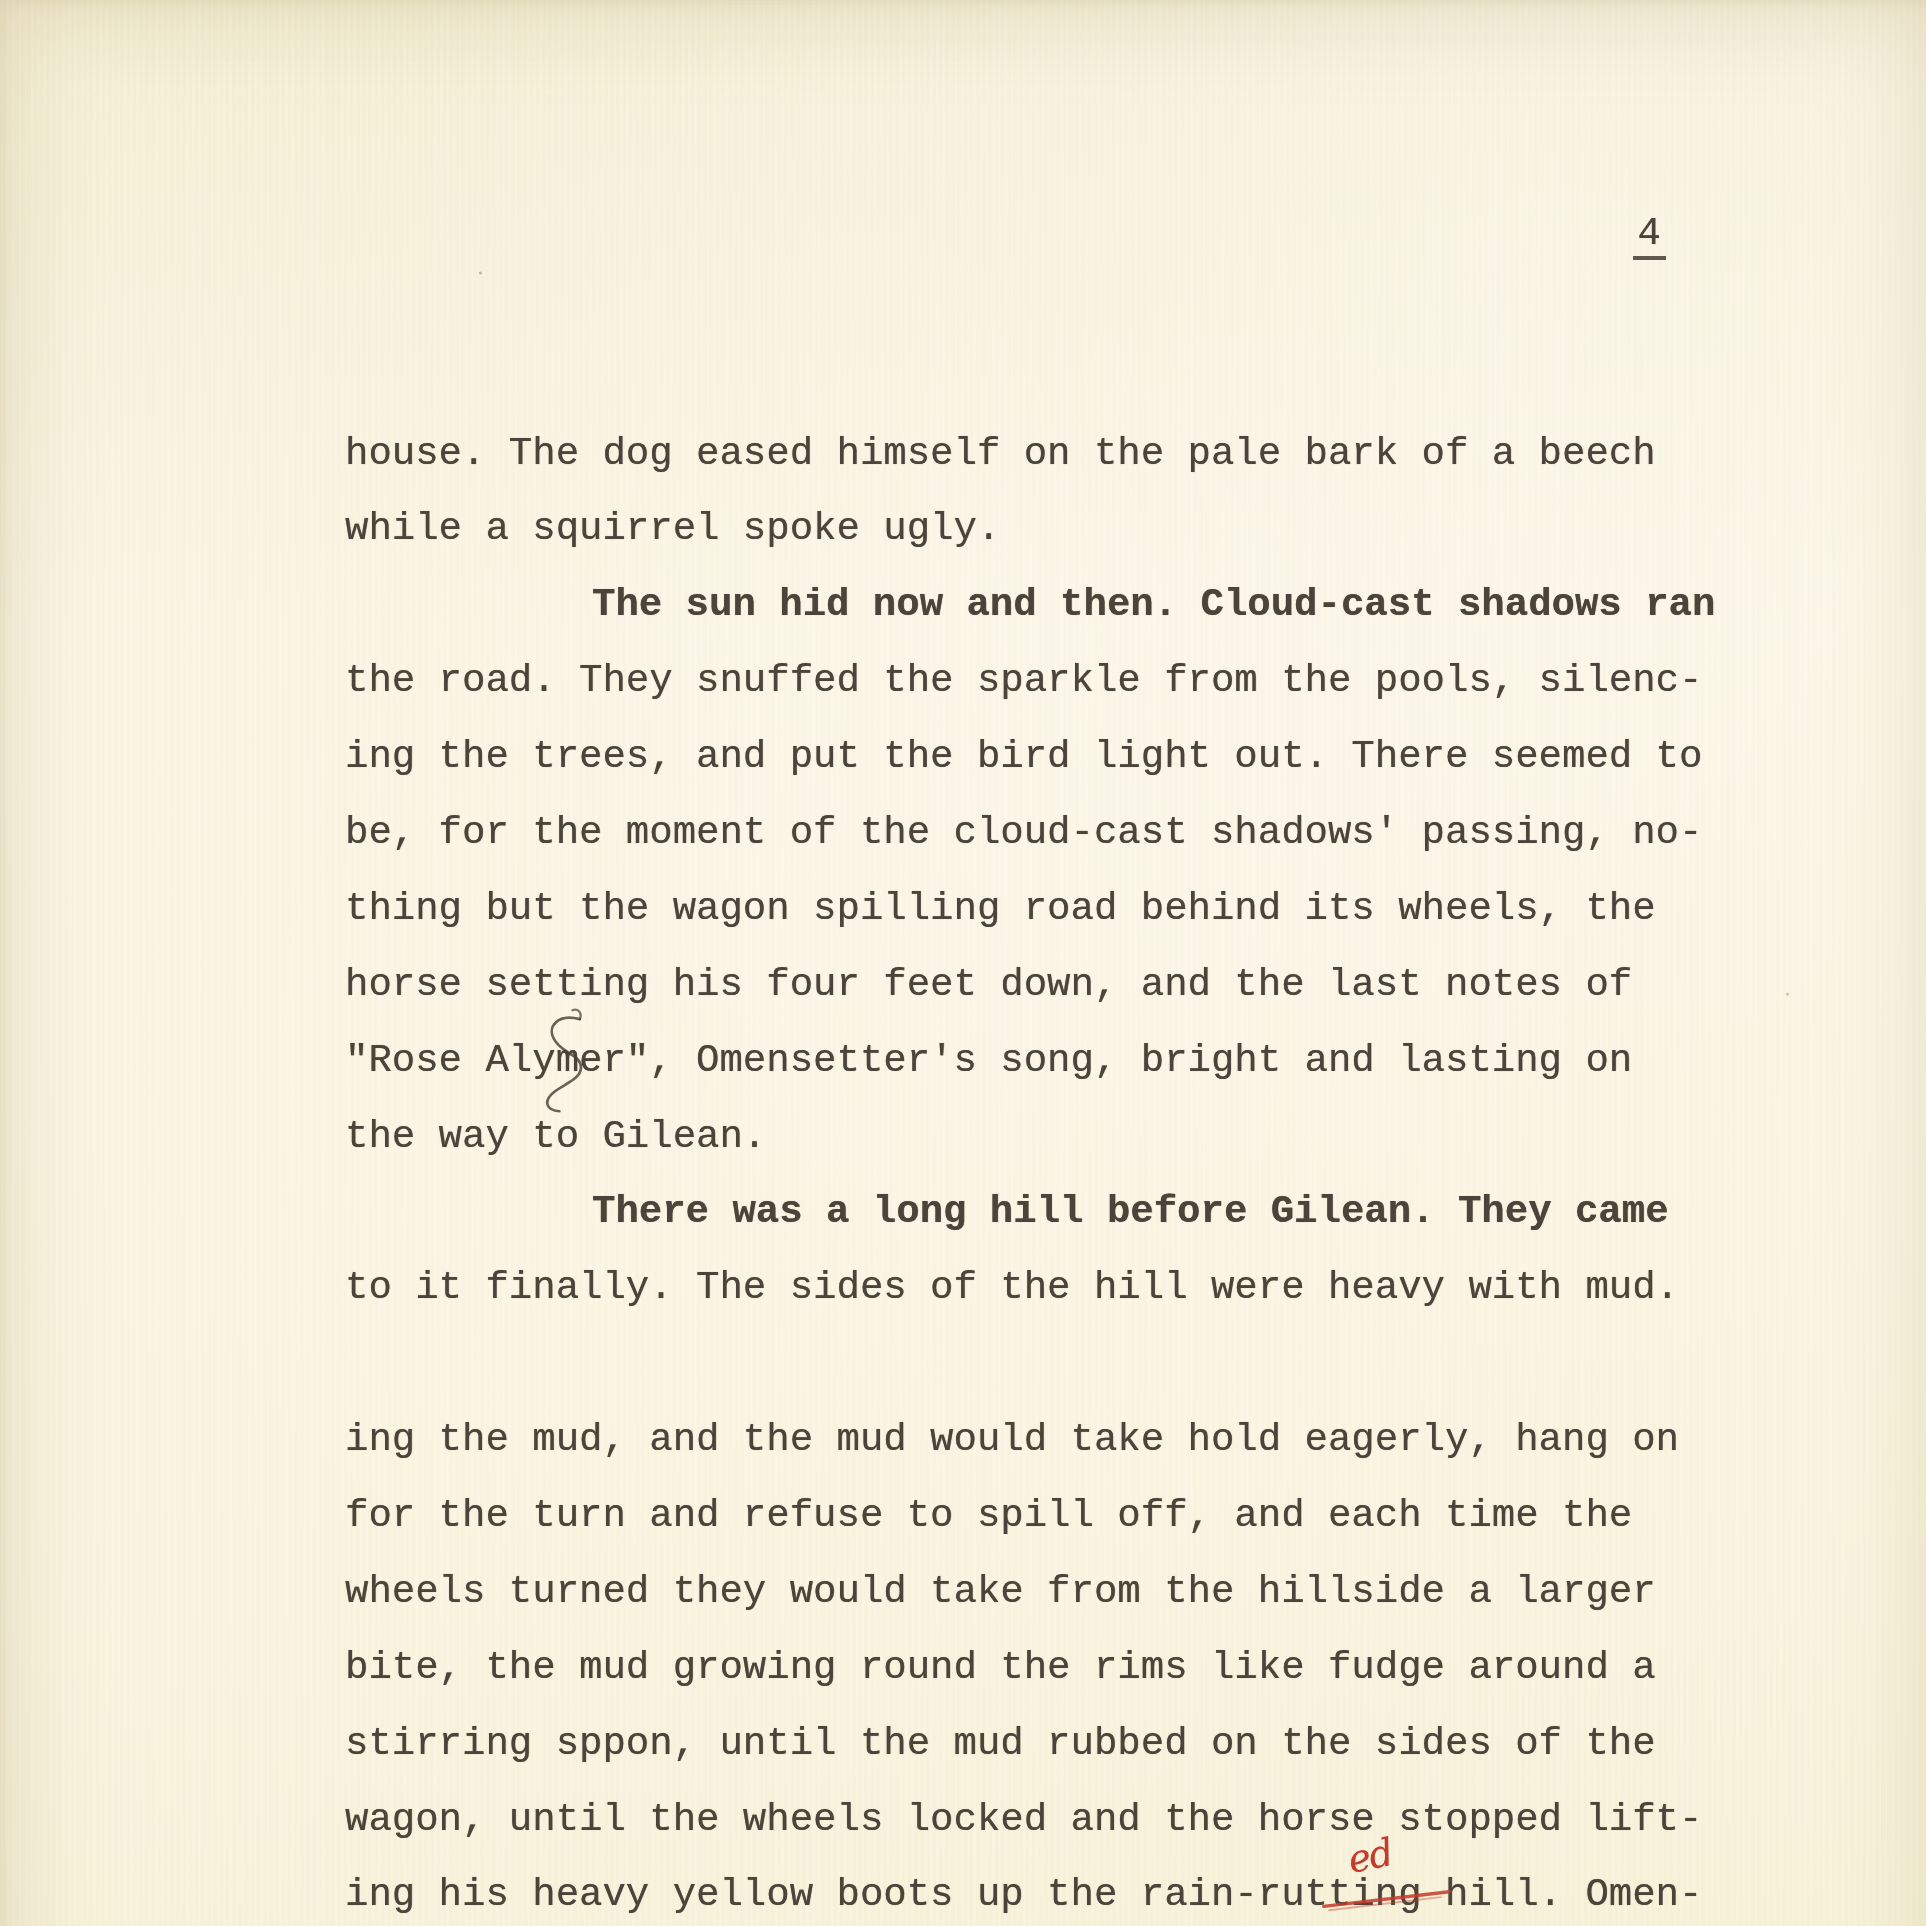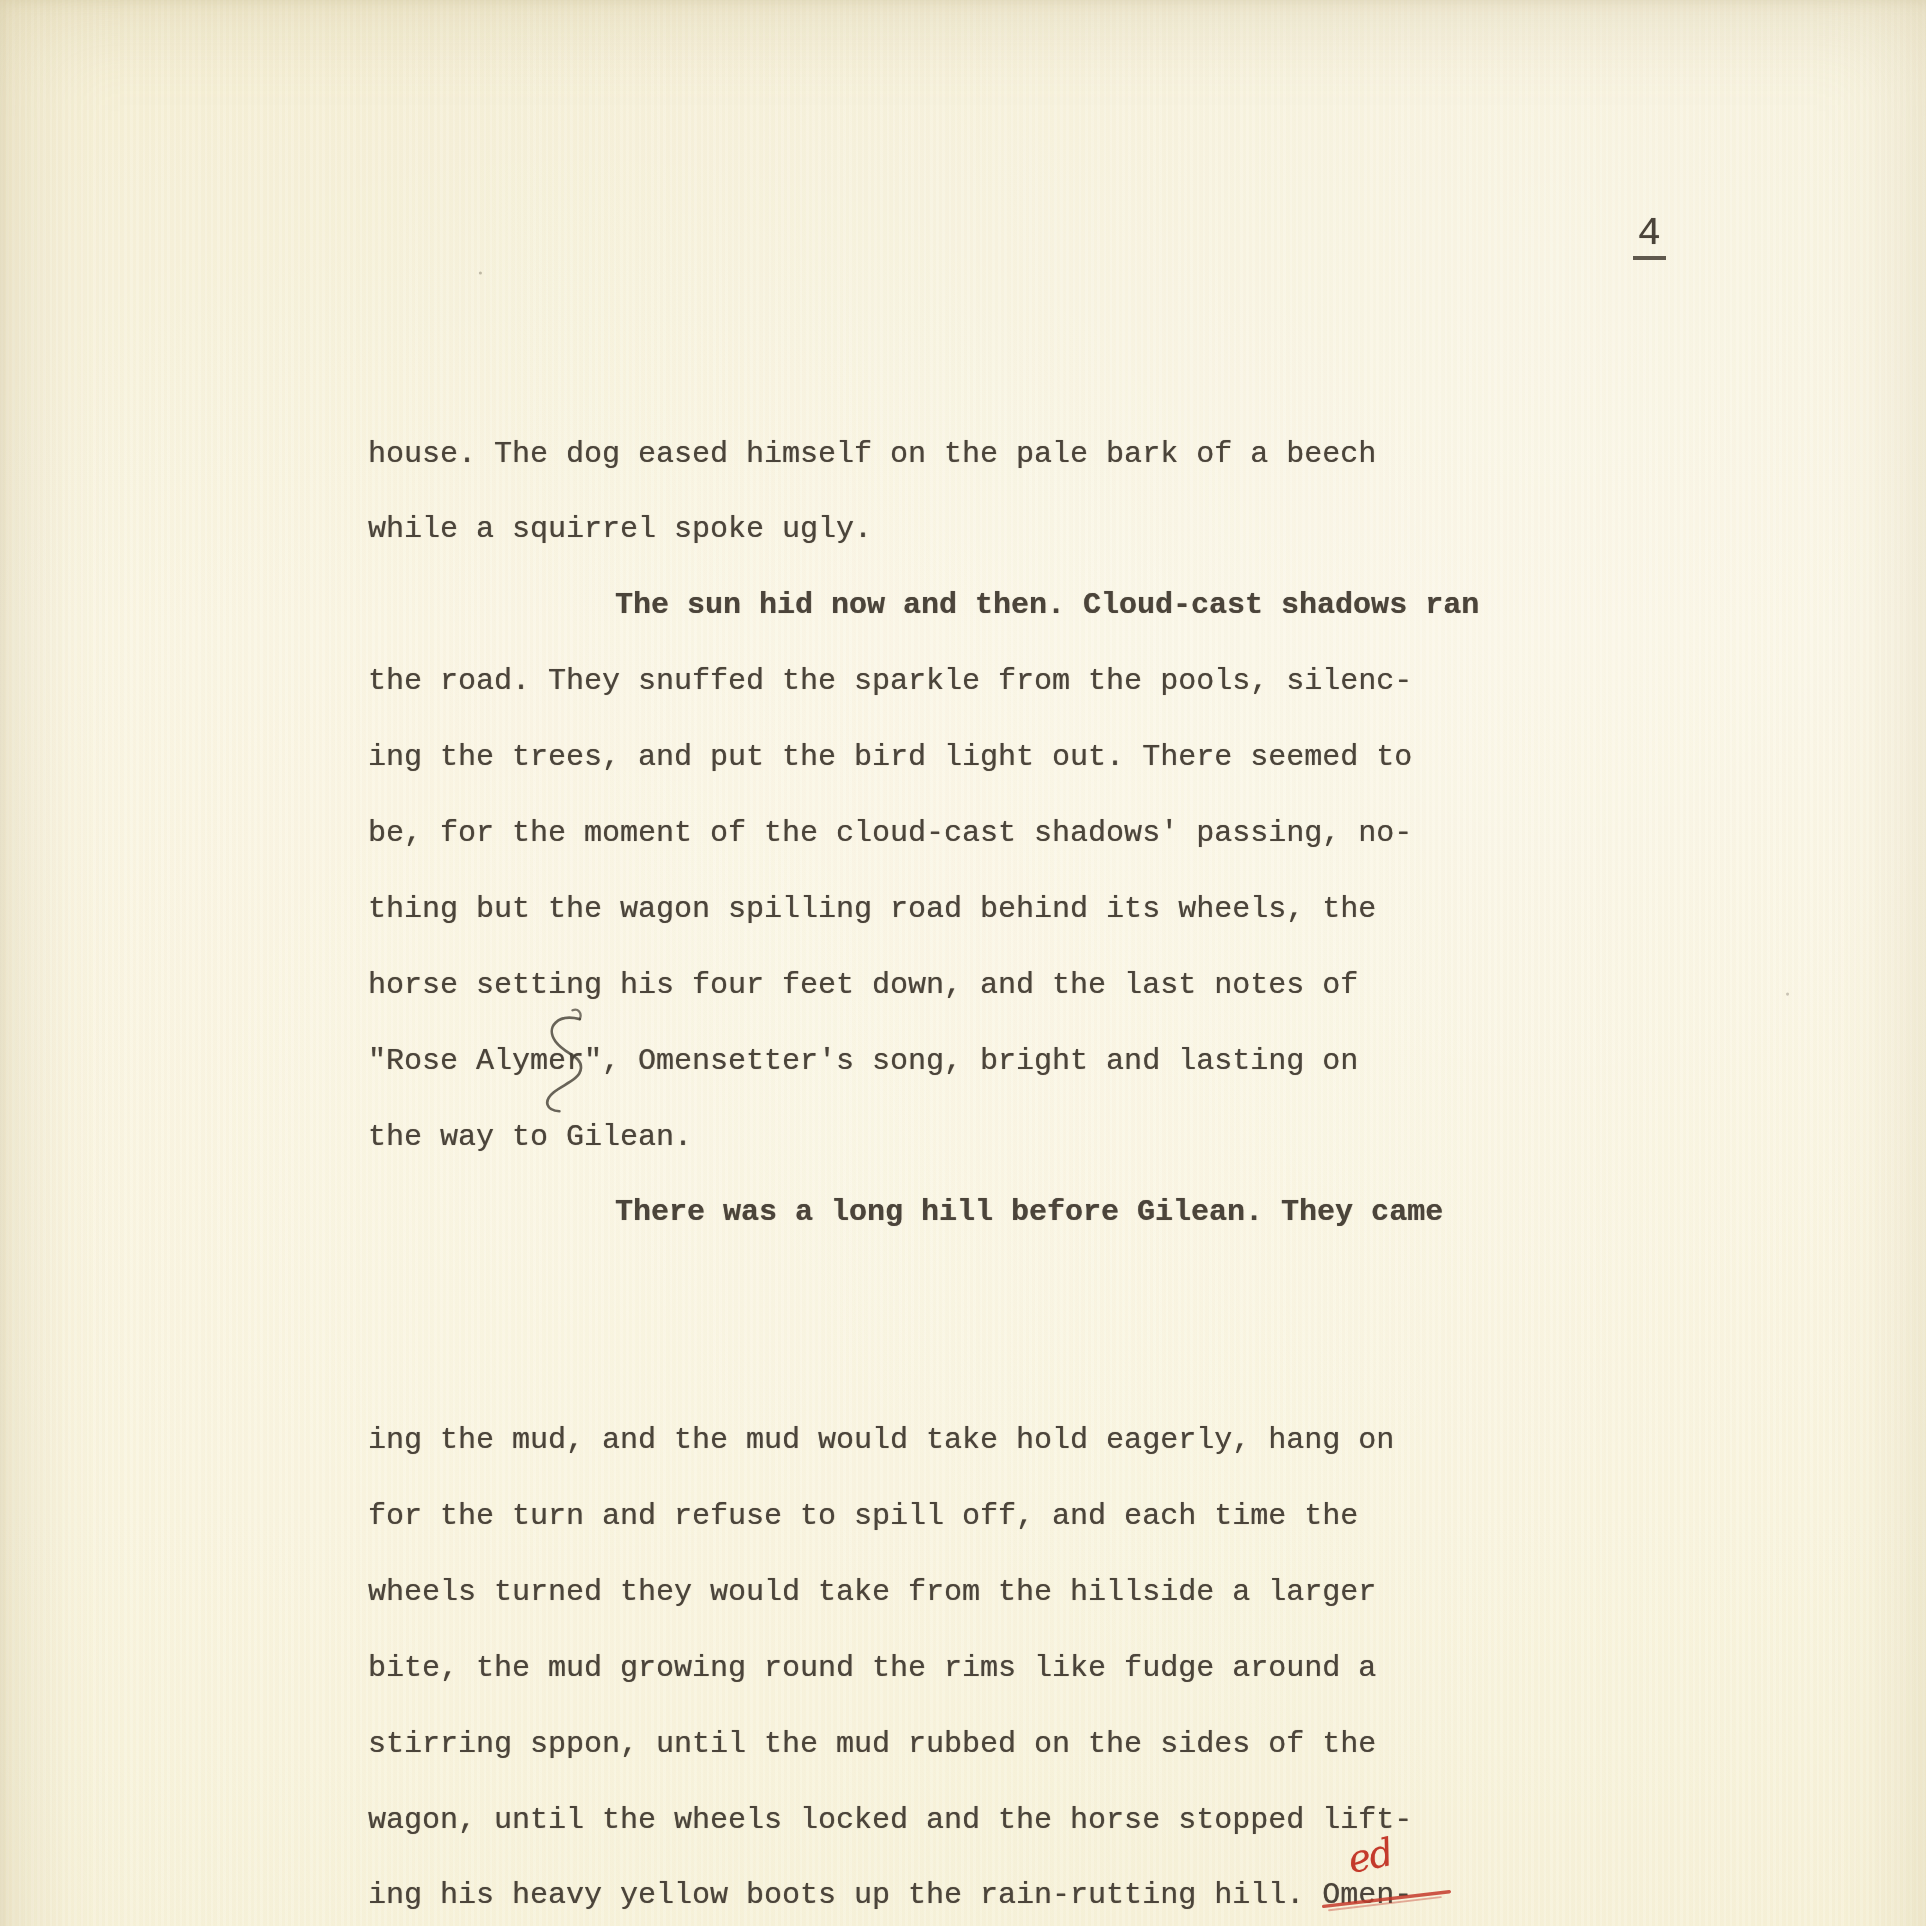--- a/index.html
+++ b/index.html
@@ -18,22 +18,22 @@
   .pageno{
     position:absolute;left:1633px;top:215px;
     font-size:39px;line-height:39px;
     color:#4a4339;
     text-shadow:0 0 0.8px rgba(74,67,57,0.65);
     padding:0 4.6px 2.3px 4.6px;
     border-bottom:4.2px solid rgba(74,67,57,0.88);
   }
   .text-block{position:absolute;left:0;top:0;width:100%;height:100%;}
   .line{
-    position:absolute;left:368px;
-    font-size:30px;line-height:39px;
+    position:absolute;left:345px;
+    font-size:39px;line-height:39px;
     white-space:pre;
     color:#4b443a;
     text-shadow:0 0 0.8px rgba(75,68,58,0.62), 0.4px 0.4px 0.4px rgba(75,68,58,0.25);
   }
   .line.indent{margin-left:247px;font-weight:bold;}
   .annot{
     position:absolute;
     color:#c43a2b;
     font-family:"DejaVu Serif","Liberation Serif",serif;
     font-style:italic;
@@ -54,20 +54,21 @@
       <div class="line" style="top: 510px;">while a squirrel spoke ugly.</div>
       <div class="line indent" style="top: 586px;">The sun hid now and then. Cloud-cast shadows ran</div>
       <div class="line" style="top: 662px;">the road. They snuffed the sparkle from the pools, silenc-</div>
       <div class="line" style="top: 738px;">ing the trees, and put the bird light out. There seemed to</div>
       <div class="line" style="top: 814px;">be, for the moment of the cloud-cast shadows' passing, no-</div>
       <div class="line" style="top: 890px;">thing but the wagon spilling road behind its wheels, the</div>
       <div class="line" style="top: 966px;">horse setting his four feet down, and the last notes of</div>
       <div class="line" style="top: 1042px;">"Rose Alymer", Omensetter's song, bright and lasting on</div>
       <div class="line" style="top: 1118px;">the way to Gilean.</div>
       <div class="line indent" style="top: 1193px; text-align: right;">There was a long hill before Gilean. They came</div>
+      <div class="line" style="top: 1269px;">to it finally. The sides of the hill were heavy with mud.</div>
       <div class="line" style="top: 1421px;">ing the mud, and the mud would take hold eagerly, hang on</div>
       <div class="line" style="top: 1497px;">for the turn and refuse to spill off, and each time the</div>
       <div class="line" style="top: 1573px; text-align: right;">wheels turned they would take from the hillside a larger</div>
       <div class="line" style="top: 1649px;">bite, the mud growing round the rims like fudge around a</div>
       <div class="line" style="top: 1725px;">stirring sppon, until the mud rubbed on the sides of the</div>
       <div class="line" style="top: 1801px;">wagon, until the wheels locked and the horse stopped lift-</div>
       <div class="line" style="top: 1876px;">ing his heavy yellow boots up the rain-rutting hill. Omen-</div>
     </div>
 
   <div class="annot ed">ed</div>

